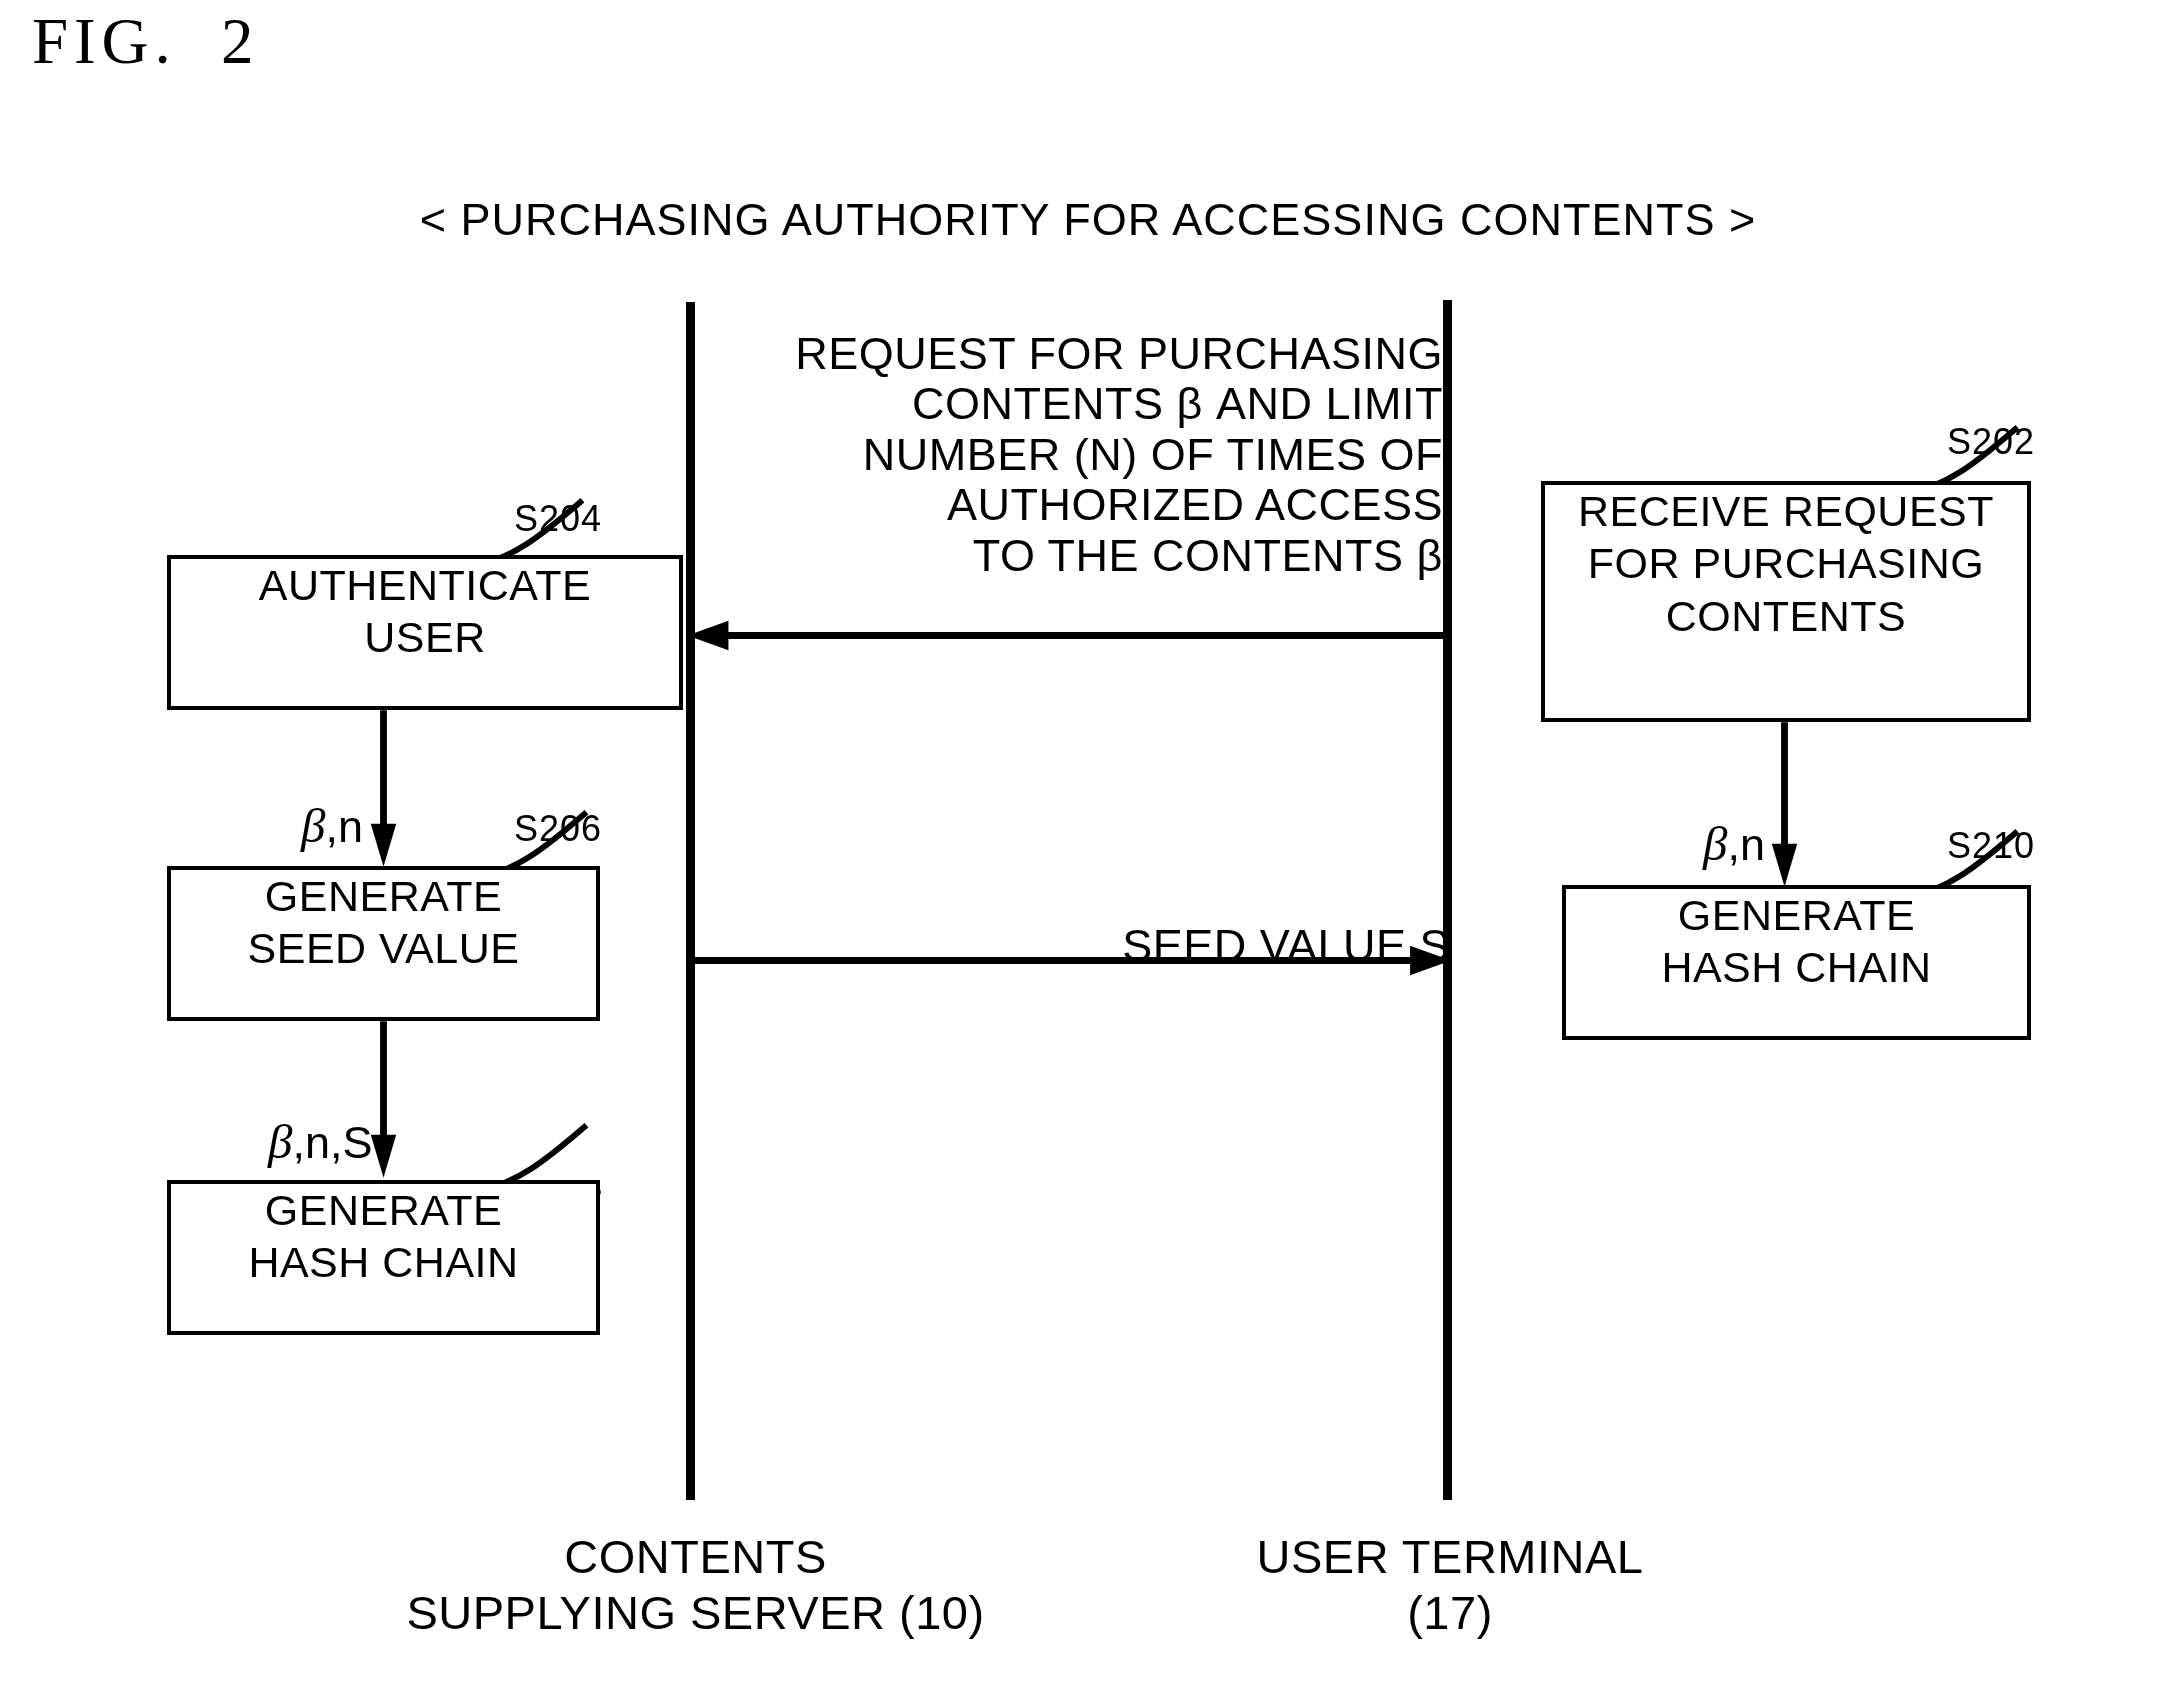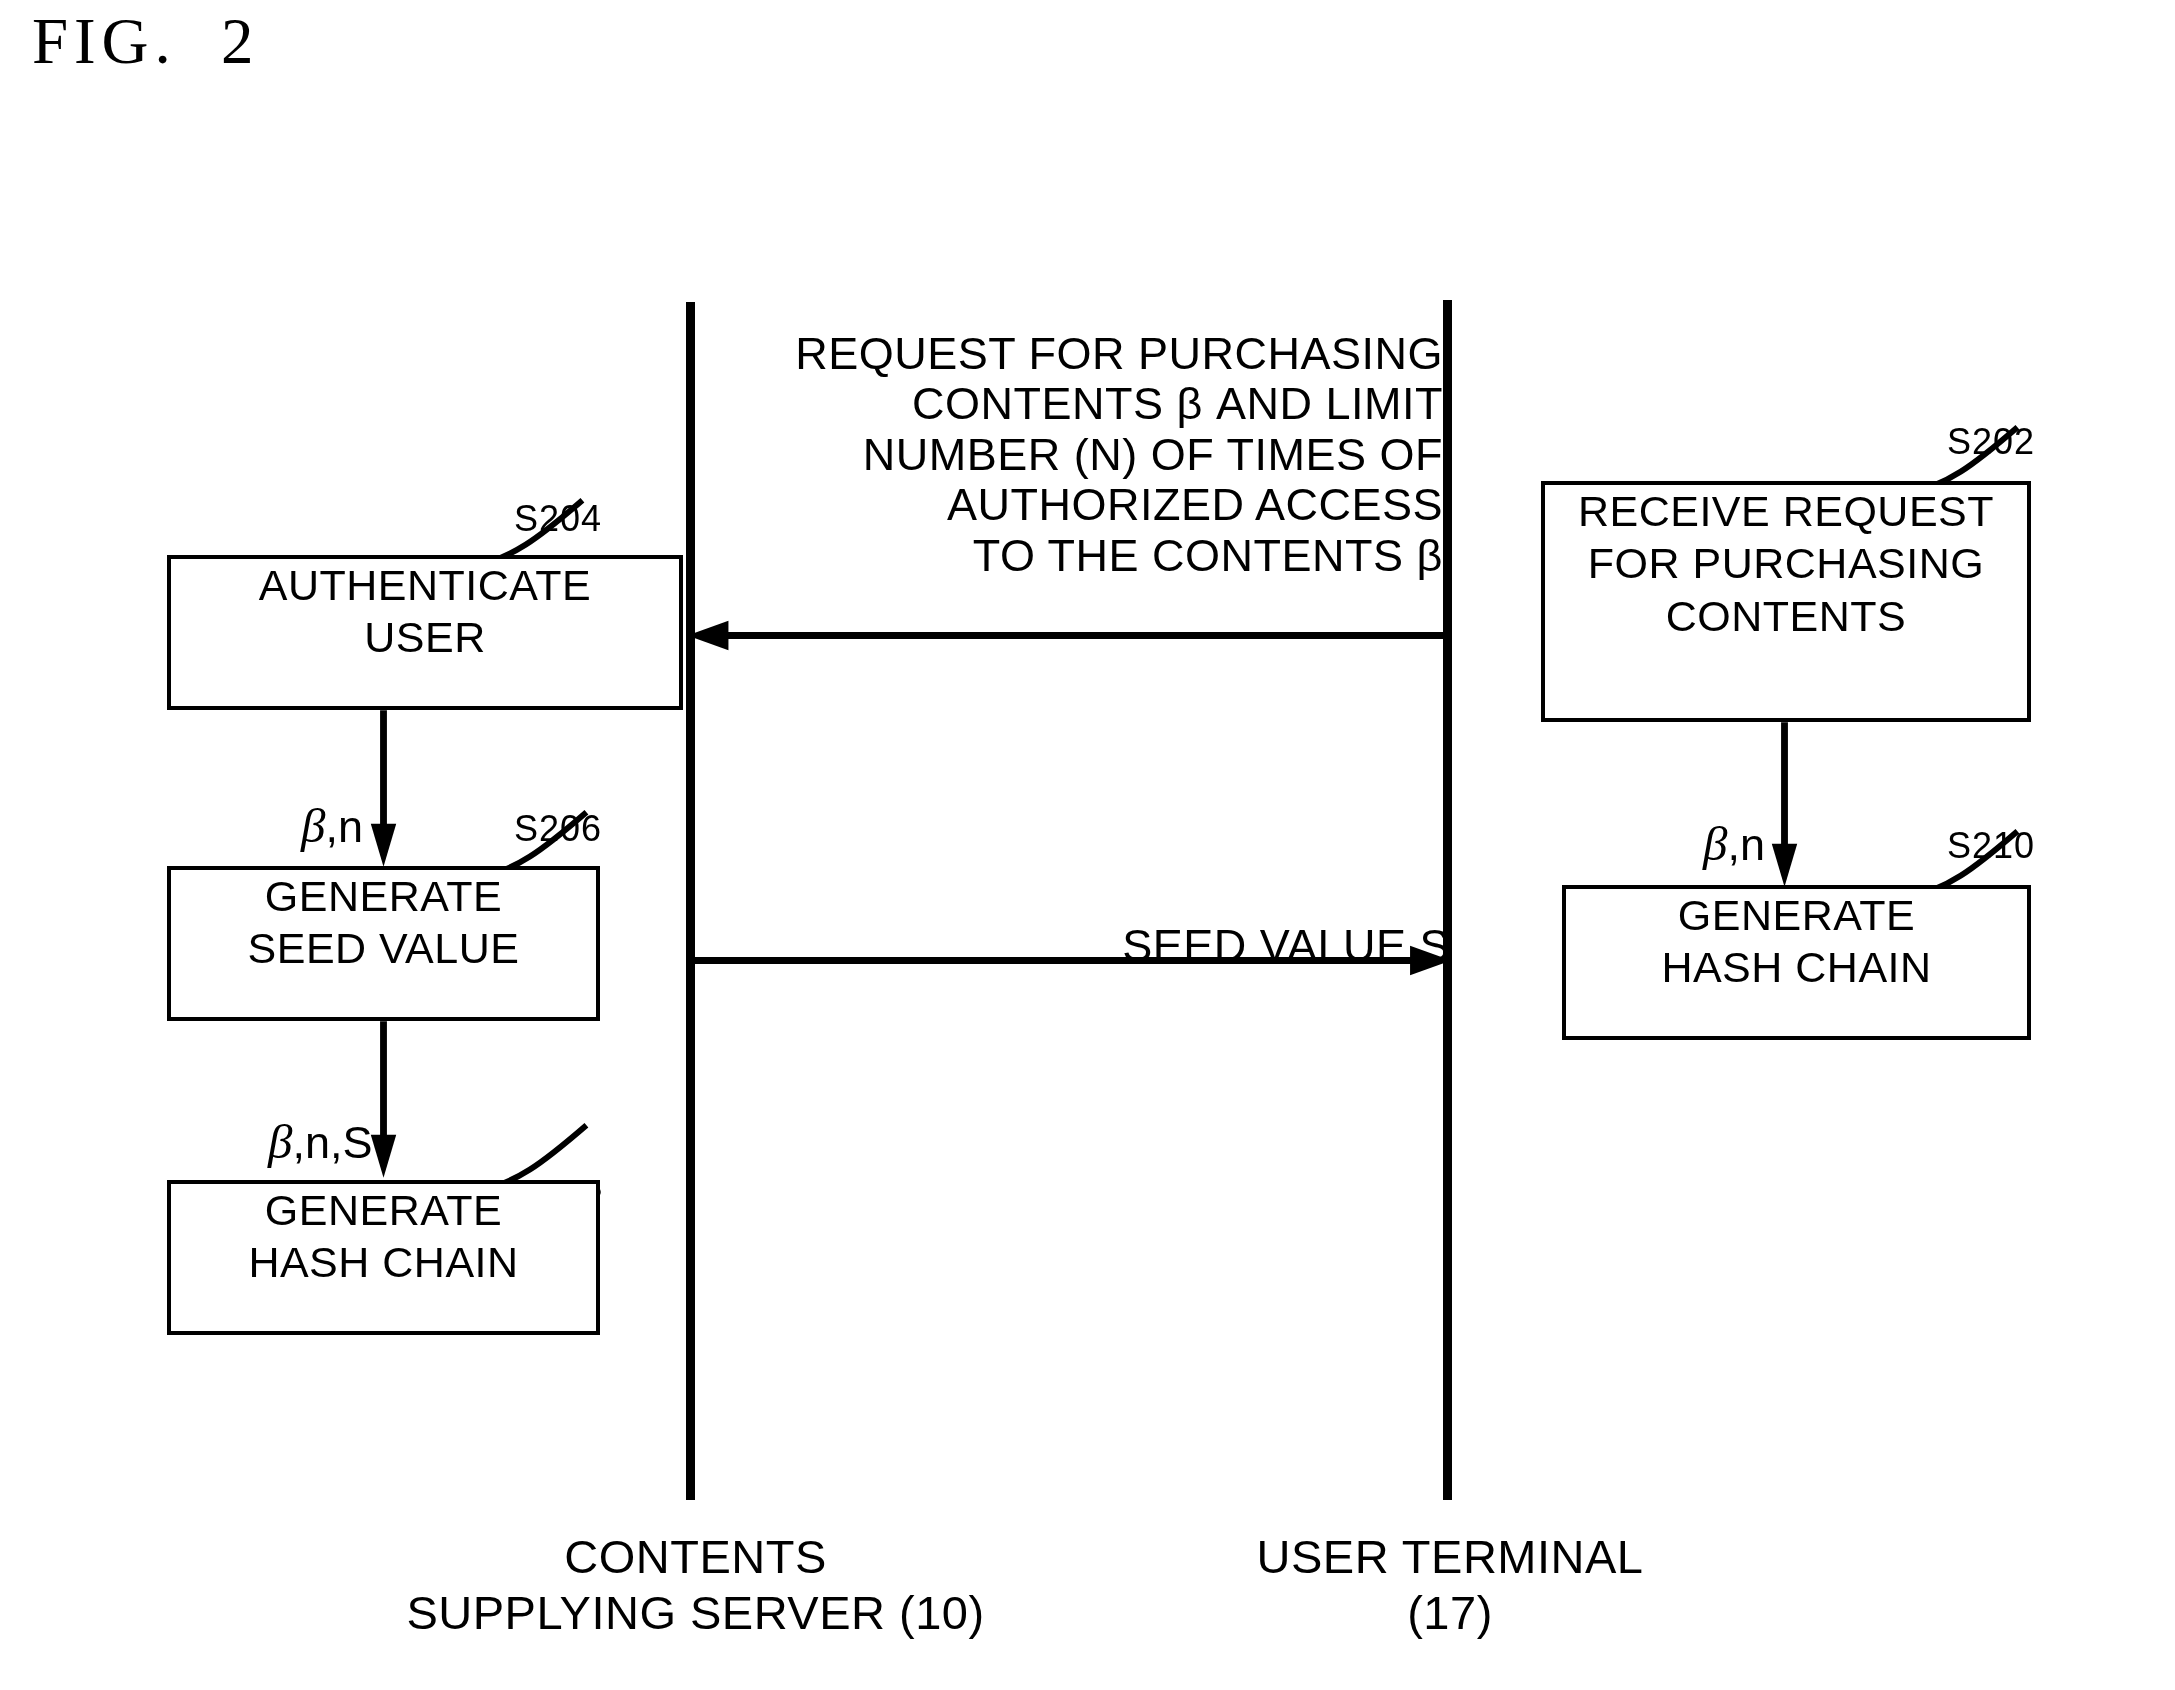--- a/index.html
+++ b/index.html
@@ -123,20 +123,21 @@
     letter-spacing: 0.5px;
     white-space: pre-line;
   }
 </style>
 </head>
 <body>
 
 <div id="figure">
 
   <div class="fig-title">FIG.  2</div>
+  <div class="fig-subtitle">&lt; PURCHASING AUTHORITY FOR ACCESSING CONTENTS &gt;</div>
 
   <div class="lifeline" style="left:686px; top:302px; height:1198px;"></div>
   <div class="lifeline" style="left:1443px; top:300px; height:1200px;"></div>
 
   <div class="msg-text" style="left:698px; top:329px; width:745px;">REQUEST FOR PURCHASING
 CONTENTS β AND LIMIT
 NUMBER (N) OF TIMES OF
 AUTHORIZED ACCESS
 TO THE CONTENTS β</div>
   <div class="msg-arrow" style="left:686px; top:614px; width:765px; height:43px;">

